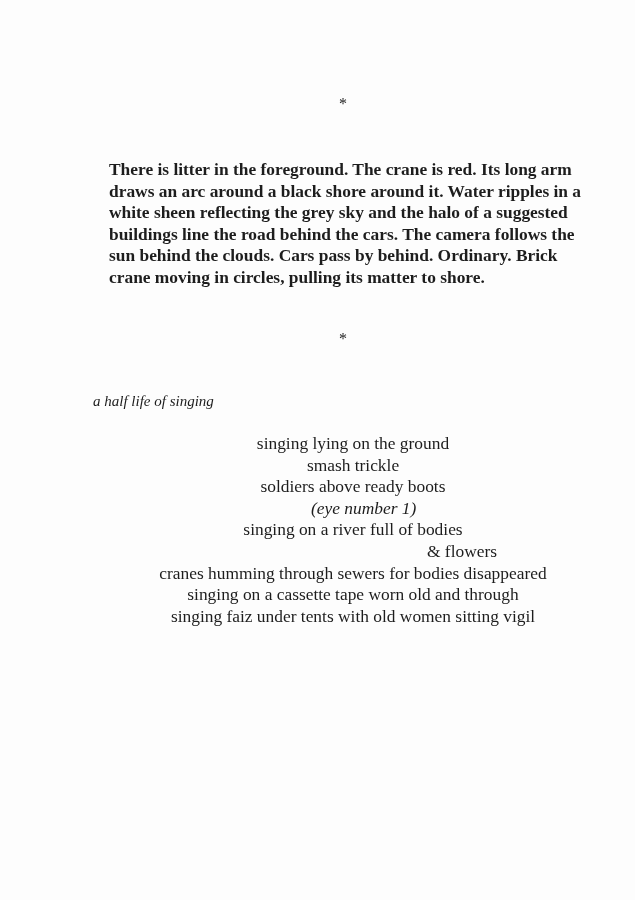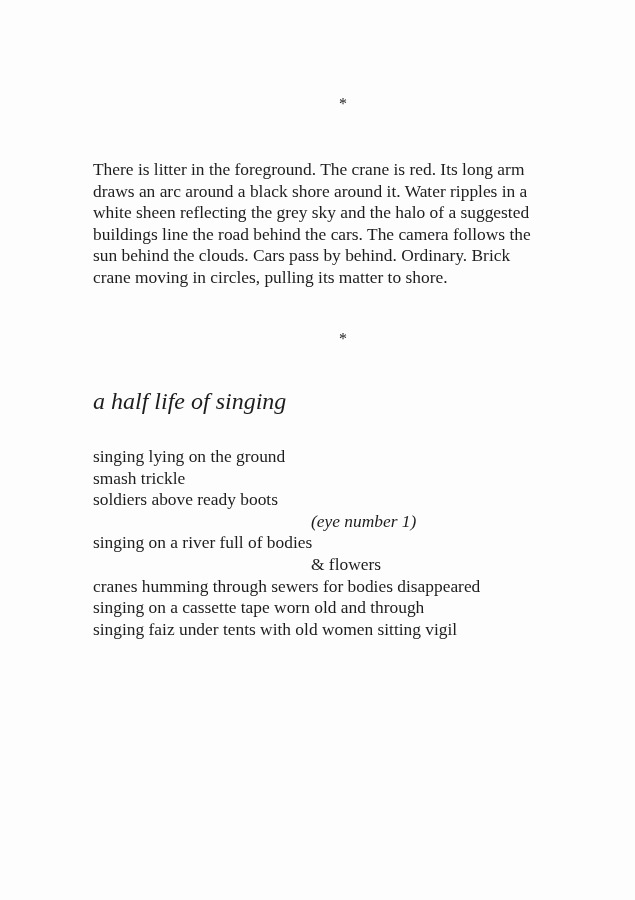--- a/index.html
+++ b/index.html
@@ -23,37 +23,39 @@
     position: absolute;
     left: 93px;
     width: 500px;
     text-align: center;
     font-size: 16px;
   }
   .separator-top { top: 93px; }
   .separator-middle { top: 328px; }
   .prose {
     position: absolute;
-    left: 93px;
+    left: 109px;
     top: 159px;
     width: 520px;
+    font-weight: bold;
   }
   .prose-line { white-space: nowrap; }
   .poem-title {
     position: absolute;
     left: 93px;
     top: 391px;
     font-style: italic;
-    font-size: 24px;
+    font-size: 15px;
   }
   .poem {
     position: absolute;
     left: 93px;
-    top: 446px;
+    top: 433px;
     width: 520px;
+    text-align: center;
   }
   .poem-line {
     position: relative;
     white-space: nowrap;
     height: 21.6px;
   }
   .poem-line.indented { padding-left: 218px; }
   .poem-annotation {
     position: absolute;
     left: 218px;

